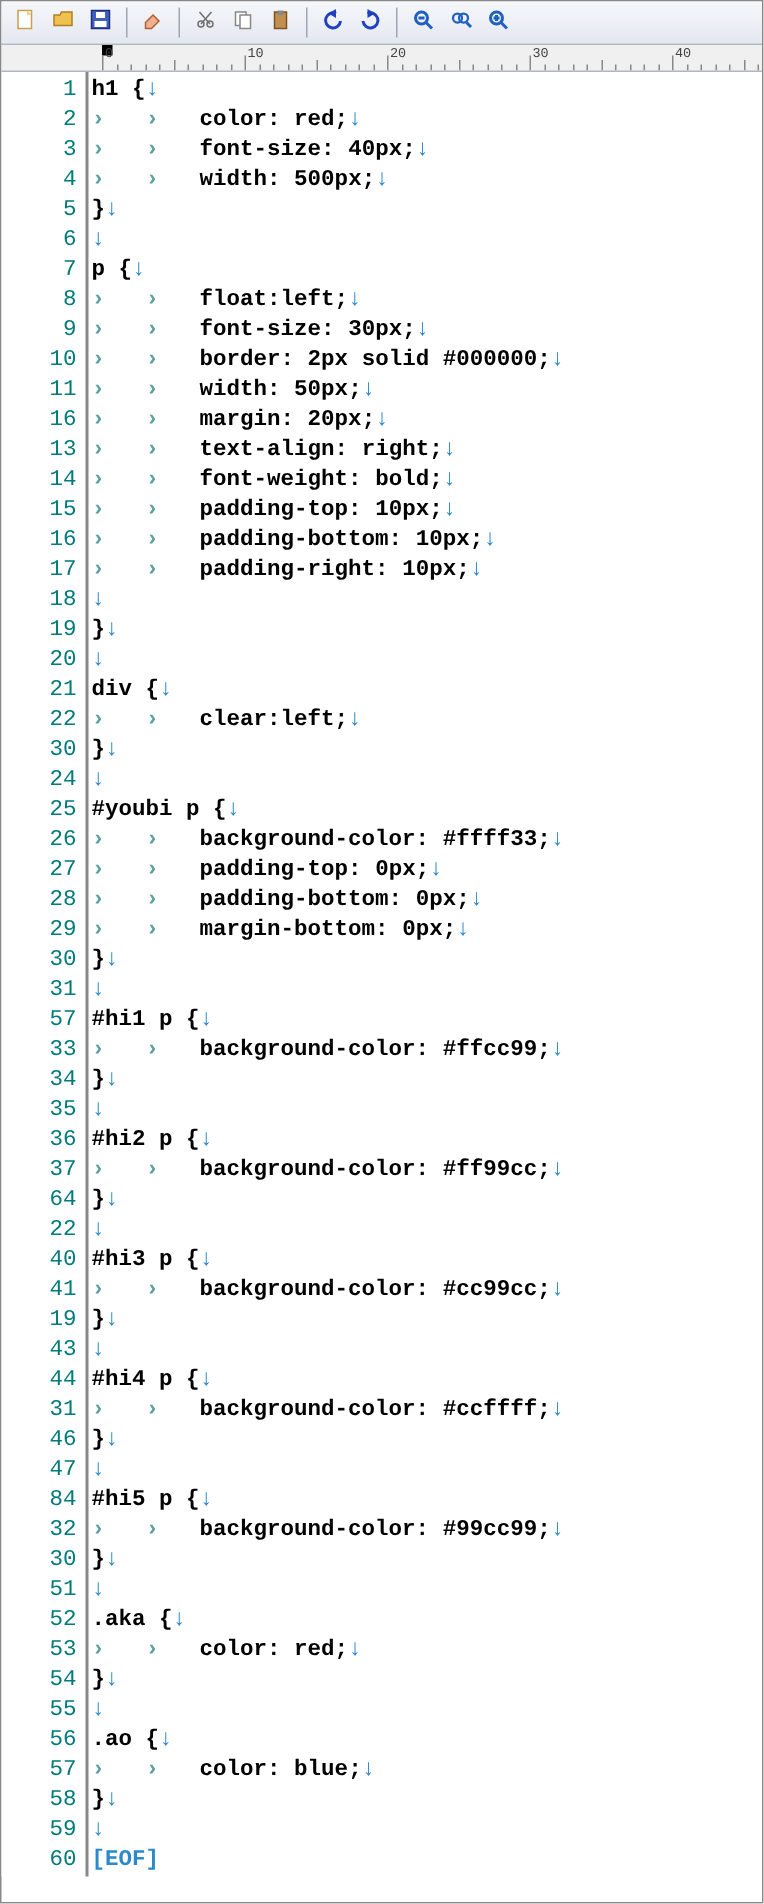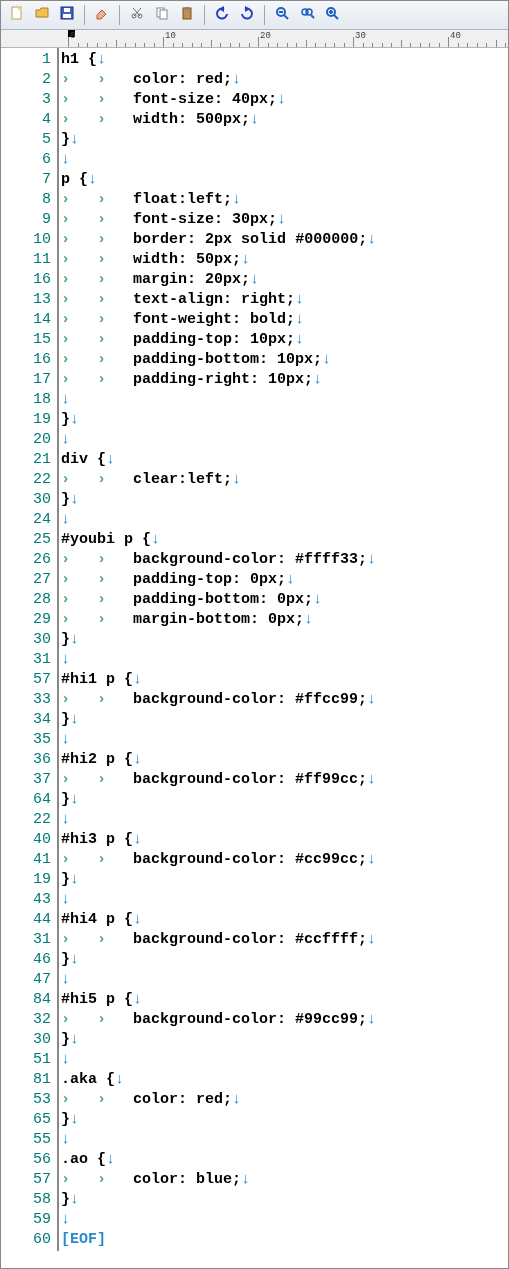--- a/index.html
+++ b/index.html
@@ -307,23 +307,23 @@
         <div>19</div>
         <div>43</div>
         <div>44</div>
         <div>31</div>
         <div>46</div>
         <div>47</div>
         <div>84</div>
         <div>32</div>
         <div>30</div>
         <div>51</div>
-        <div>81</div>
+        <div>52</div>
         <div>53</div>
-        <div>65</div>
+        <div>54</div>
         <div>55</div>
         <div>56</div>
         <div>57</div>
         <div>58</div>
         <div>59</div>
         <div>60</div>
       </div>
     <div class="code" id="code"><div class="line">h1<span class="ws"> </span>{<span class="nl">↓</span></div><div class="line"><span class="ws">›</span>   <span class="ws">›</span>   color:<span class="ws"> </span>red;<span class="nl">↓</span></div><div class="line"><span class="ws">›</span>   <span class="ws">›</span>   font-size:<span class="ws"> </span>40px;<span class="nl">↓</span></div><div class="line"><span class="ws">›</span>   <span class="ws">›</span>   width:<span class="ws"> </span>500px;<span class="nl">↓</span></div><div class="line">}<span class="nl">↓</span></div><div class="line"><span class="nl">↓</span></div><div class="line">p<span class="ws"> </span>{<span class="nl">↓</span></div><div class="line"><span class="ws">›</span>   <span class="ws">›</span>   float:left;<span class="nl">↓</span></div><div class="line"><span class="ws">›</span>   <span class="ws">›</span>   font-size:<span class="ws"> </span>30px;<span class="nl">↓</span></div><div class="line"><span class="ws">›</span>   <span class="ws">›</span>   border:<span class="ws"> </span>2px<span class="ws"> </span>solid<span class="ws"> </span>#000000;<span class="nl">↓</span></div><div class="line"><span class="ws">›</span>   <span class="ws">›</span>   width:<span class="ws"> </span>50px;<span class="nl">↓</span></div><div class="line"><span class="ws">›</span>   <span class="ws">›</span>   margin:<span class="ws"> </span>20px;<span class="nl">↓</span></div><div class="line"><span class="ws">›</span>   <span class="ws">›</span>   text-align:<span class="ws"> </span>right;<span class="nl">↓</span></div><div class="line"><span class="ws">›</span>   <span class="ws">›</span>   font-weight:<span class="ws"> </span>bold;<span class="nl">↓</span></div><div class="line"><span class="ws">›</span>   <span class="ws">›</span>   padding-top:<span class="ws"> </span>10px;<span class="nl">↓</span></div><div class="line"><span class="ws">›</span>   <span class="ws">›</span>   padding-bottom:<span class="ws"> </span>10px;<span class="nl">↓</span></div><div class="line"><span class="ws">›</span>   <span class="ws">›</span>   padding-right:<span class="ws"> </span>10px;<span class="nl">↓</span></div><div class="line"><span class="nl">↓</span></div><div class="line">}<span class="nl">↓</span></div><div class="line"><span class="nl">↓</span></div><div class="line">div<span class="ws"> </span>{<span class="nl">↓</span></div><div class="line"><span class="ws">›</span>   <span class="ws">›</span>   clear:left;<span class="nl">↓</span></div><div class="line">}<span class="nl">↓</span></div><div class="line"><span class="nl">↓</span></div><div class="line">#youbi<span class="ws"> </span>p<span class="ws"> </span>{<span class="nl">↓</span></div><div class="line"><span class="ws">›</span>   <span class="ws">›</span>   background-color:<span class="ws"> </span>#ffff33;<span class="nl">↓</span></div><div class="line"><span class="ws">›</span>   <span class="ws">›</span>   padding-top:<span class="ws"> </span>0px;<span class="nl">↓</span></div><div class="line"><span class="ws">›</span>   <span class="ws">›</span>   padding-bottom:<span class="ws"> </span>0px;<span class="nl">↓</span></div><div class="line"><span class="ws">›</span>   <span class="ws">›</span>   margin-bottom:<span class="ws"> </span>0px;<span class="nl">↓</span></div><div class="line">}<span class="nl">↓</span></div><div class="line"><span class="nl">↓</span></div><div class="line">#hi1<span class="ws"> </span>p<span class="ws"> </span>{<span class="nl">↓</span></div><div class="line"><span class="ws">›</span>   <span class="ws">›</span>   background-color:<span class="ws"> </span>#ffcc99;<span class="nl">↓</span></div><div class="line">}<span class="nl">↓</span></div><div class="line"><span class="nl">↓</span></div><div class="line">#hi2<span class="ws"> </span>p<span class="ws"> </span>{<span class="nl">↓</span></div><div class="line"><span class="ws">›</span>   <span class="ws">›</span>   background-color:<span class="ws"> </span>#ff99cc;<span class="nl">↓</span></div><div class="line">}<span class="nl">↓</span></div><div class="line"><span class="nl">↓</span></div><div class="line">#hi3<span class="ws"> </span>p<span class="ws"> </span>{<span class="nl">↓</span></div><div class="line"><span class="ws">›</span>   <span class="ws">›</span>   background-color:<span class="ws"> </span>#cc99cc;<span class="nl">↓</span></div><div class="line">}<span class="nl">↓</span></div><div class="line"><span class="nl">↓</span></div><div class="line">#hi4<span class="ws"> </span>p<span class="ws"> </span>{<span class="nl">↓</span></div><div class="line"><span class="ws">›</span>   <span class="ws">›</span>   background-color:<span class="ws"> </span>#ccffff;<span class="nl">↓</span></div><div class="line">}<span class="nl">↓</span></div><div class="line"><span class="nl">↓</span></div><div class="line">#hi5<span class="ws"> </span>p<span class="ws"> </span>{<span class="nl">↓</span></div><div class="line"><span class="ws">›</span>   <span class="ws">›</span>   background-color:<span class="ws"> </span>#99cc99;<span class="nl">↓</span></div><div class="line">}<span class="nl">↓</span></div><div class="line"><span class="nl">↓</span></div><div class="line">.aka<span class="ws"> </span>{<span class="nl">↓</span></div><div class="line"><span class="ws">›</span>   <span class="ws">›</span>   color:<span class="ws"> </span>red;<span class="nl">↓</span></div><div class="line">}<span class="nl">↓</span></div><div class="line"><span class="nl">↓</span></div><div class="line">.ao<span class="ws"> </span>{<span class="nl">↓</span></div><div class="line"><span class="ws">›</span>   <span class="ws">›</span>   color:<span class="ws"> </span>blue;<span class="nl">↓</span></div><div class="line">}<span class="nl">↓</span></div><div class="line"><span class="nl">↓</span></div><div class="line"><span class="eof">[EOF]</span></div></div>
   </div>
 

